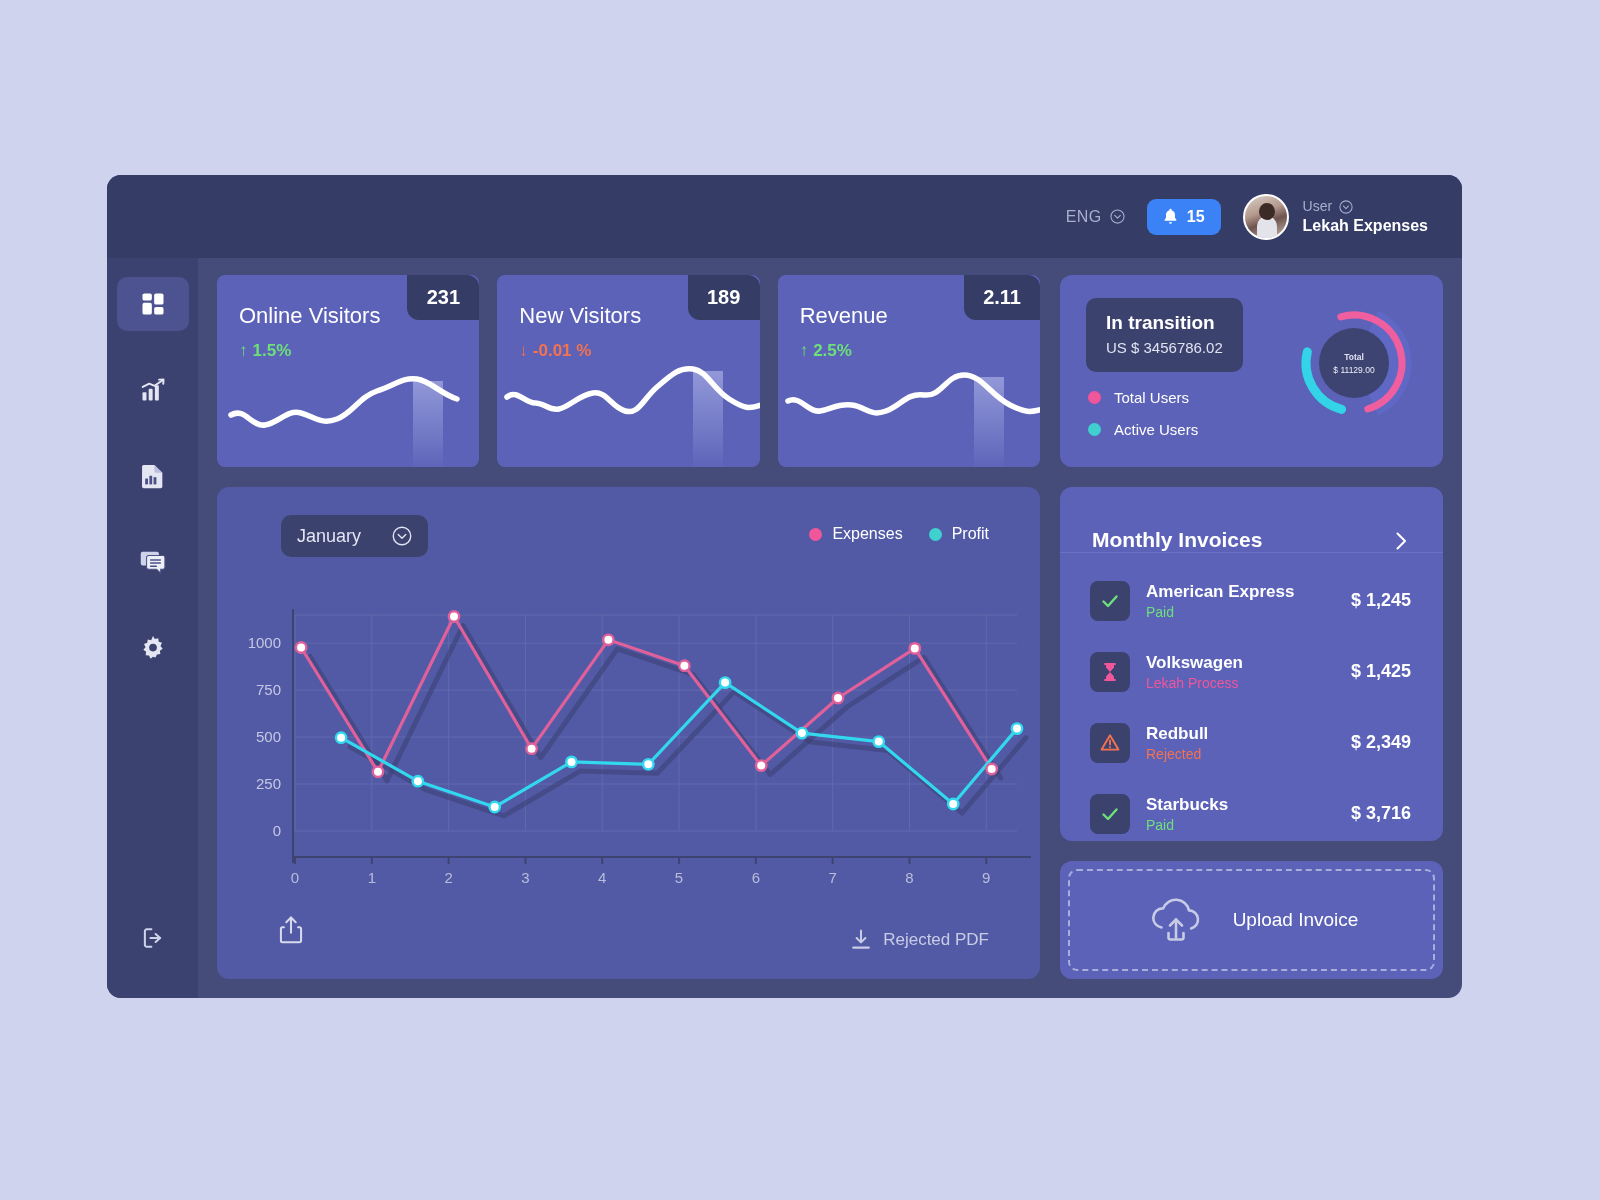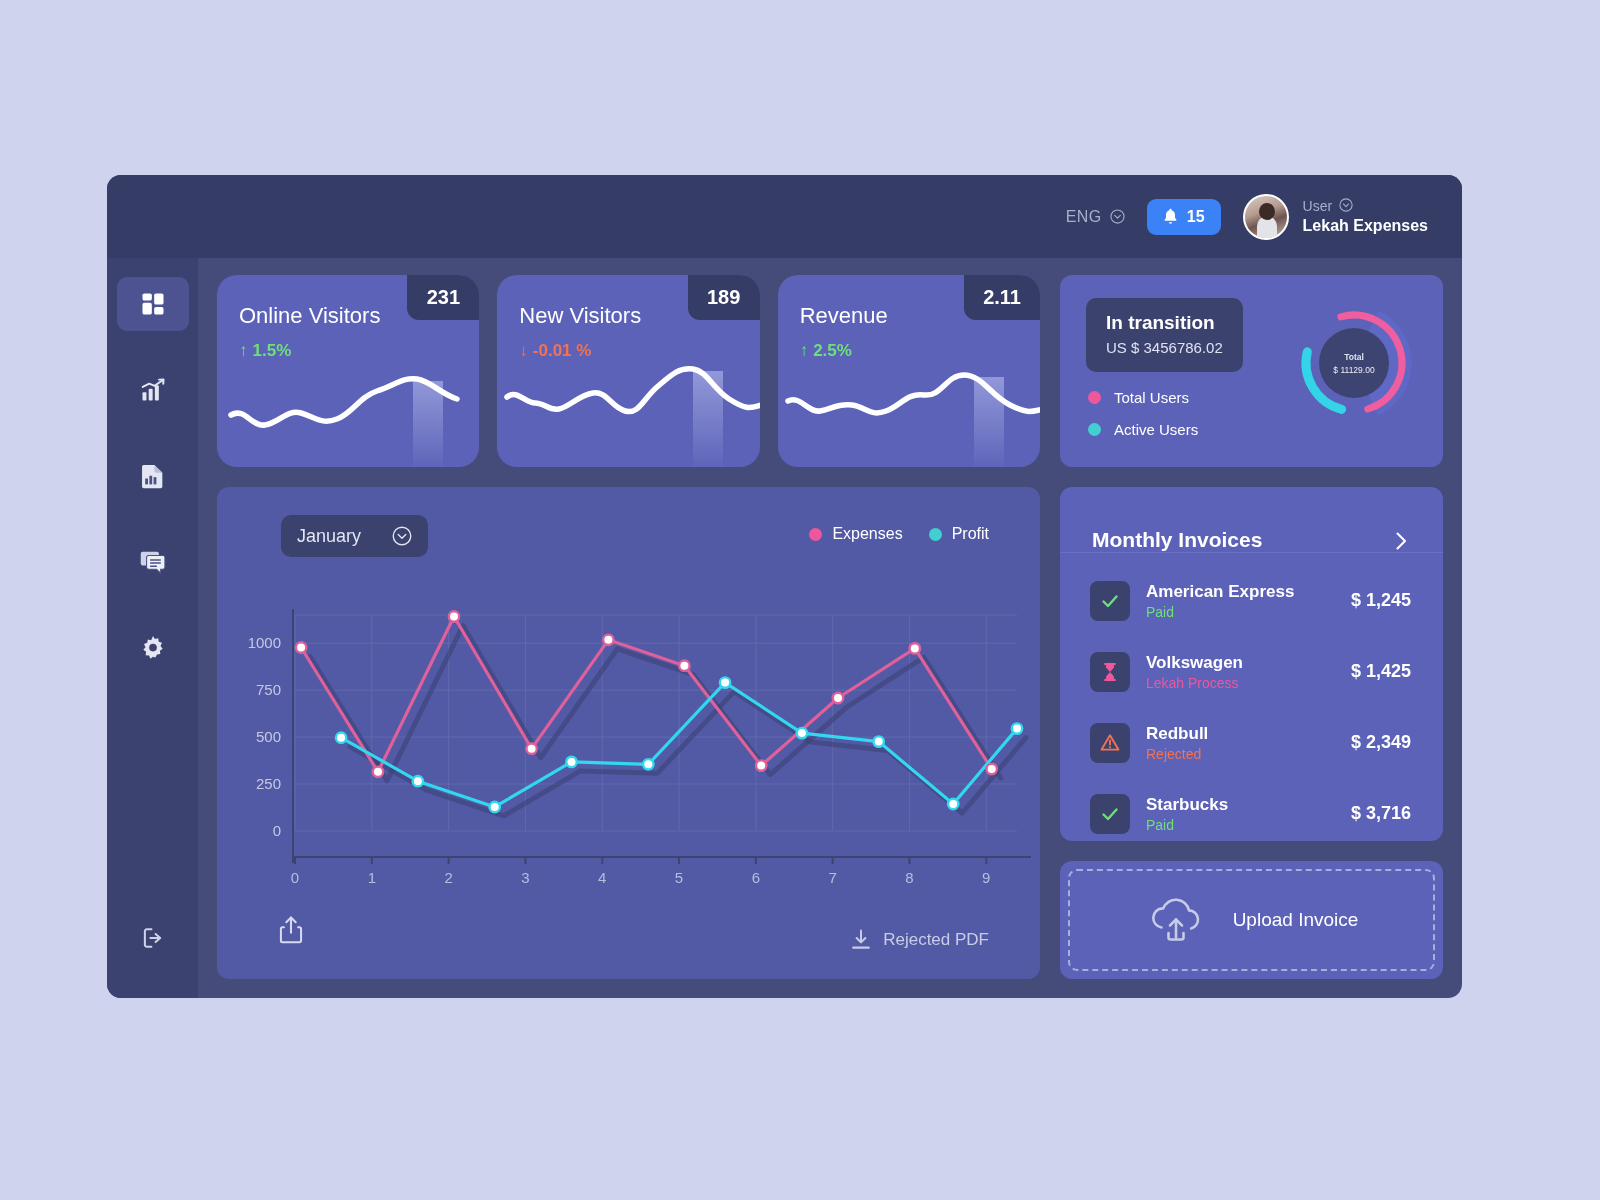--- a/index.html
+++ b/index.html
@@ -82,21 +82,21 @@
     content:""; position:absolute; left:12px; top:20px;
     width:20px; height:28px; border-radius:10px 10px 0 0;
     background: #e2e4ea;
   }
   #avatar:before {
     content:""; position:absolute; left:14px; top:7px;
     width:16px; height:17px; border-radius:50%;
     background: #3b2a26; z-index:2;
   }
   .user-role {
-    display:flex; align-items:flex-start; gap:7px;
+    display:flex; align-items:flex-end; gap:7px;
     color:#a9aecd; font-size:14px;
   }
   .user-name { color:#fff; font-size:16px; font-weight:bold; margin-top:3px; }
 
   
   #body { flex: 1; display: flex; min-height: 0; }
 
   
   #sidebar {
     width: 91px; flex: none;
@@ -130,21 +130,21 @@
     grid-template-columns: 1fr 383px;
     grid-template-rows: 192px 1fr;
     gap: 20px;
   }
 
   
   #stat-row { display: grid; grid-template-columns: repeat(3,1fr); gap: 18px; }
   .stat-card {
     position: relative;
     background: #5b62b8;
-    border-radius: 20px;
+    border-radius: 8px;
     overflow: hidden;
     cursor: pointer;
   }
   .stat-title {
     position: absolute; left: 22px; top: 28px;
     font-size: 22px; color: #fff;
   }
   .stat-badge {
     position: absolute; right: 0; top: 0;
     background: #353c66;

